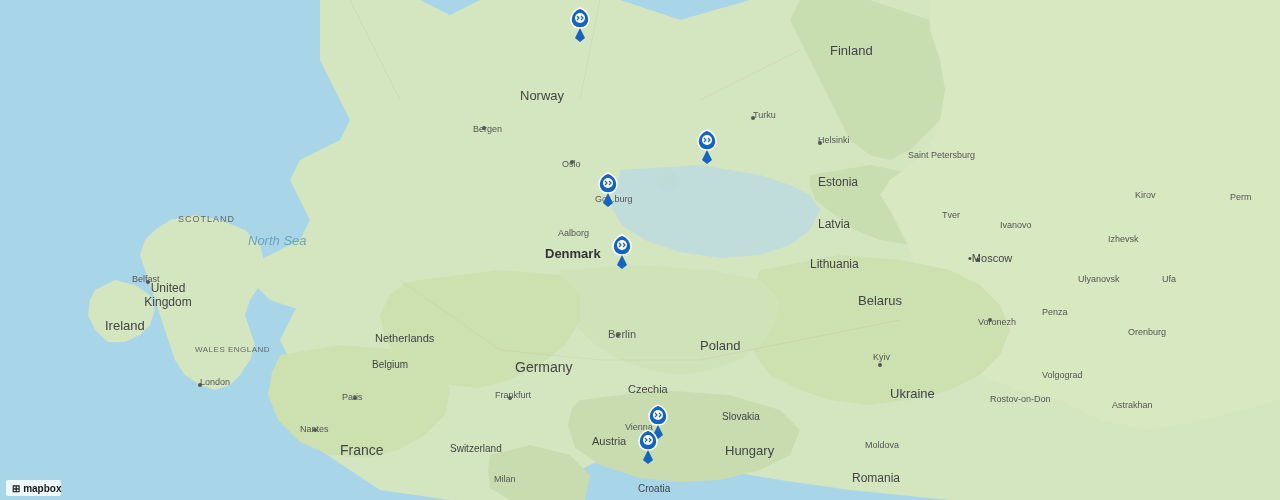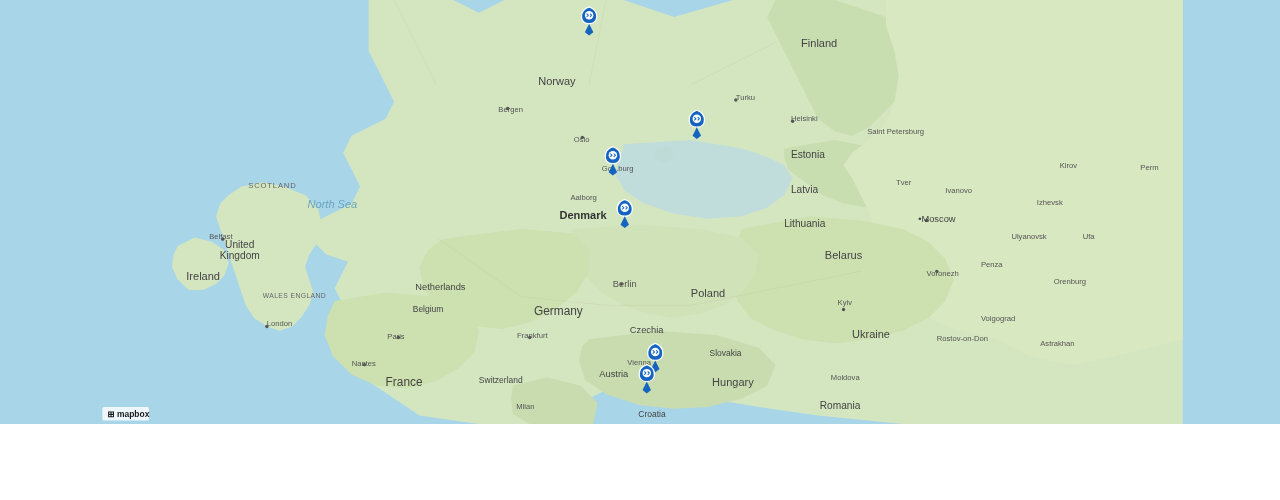--- a/index.html
+++ b/index.html
@@ -1,20 +1,20 @@
 <!DOCTYPE html>
 <html><head>
   <meta charset="utf-8">
   <style>
     * { margin: 0; padding: 0; box-sizing: border-box; }
     body { width: 1280px; height: 500px; overflow: hidden; position: relative; font-family: Arial, sans-serif; }
 
     #map-container {
       width: 1280px;
-      height: 424px;
+      height: 500px;
       position: relative;
       overflow: hidden;
       background: #a8d5e8;
       text-align: center;
     }
 
     
     #map-svg {
       position: absolute;
       top: 0; left: 0;

